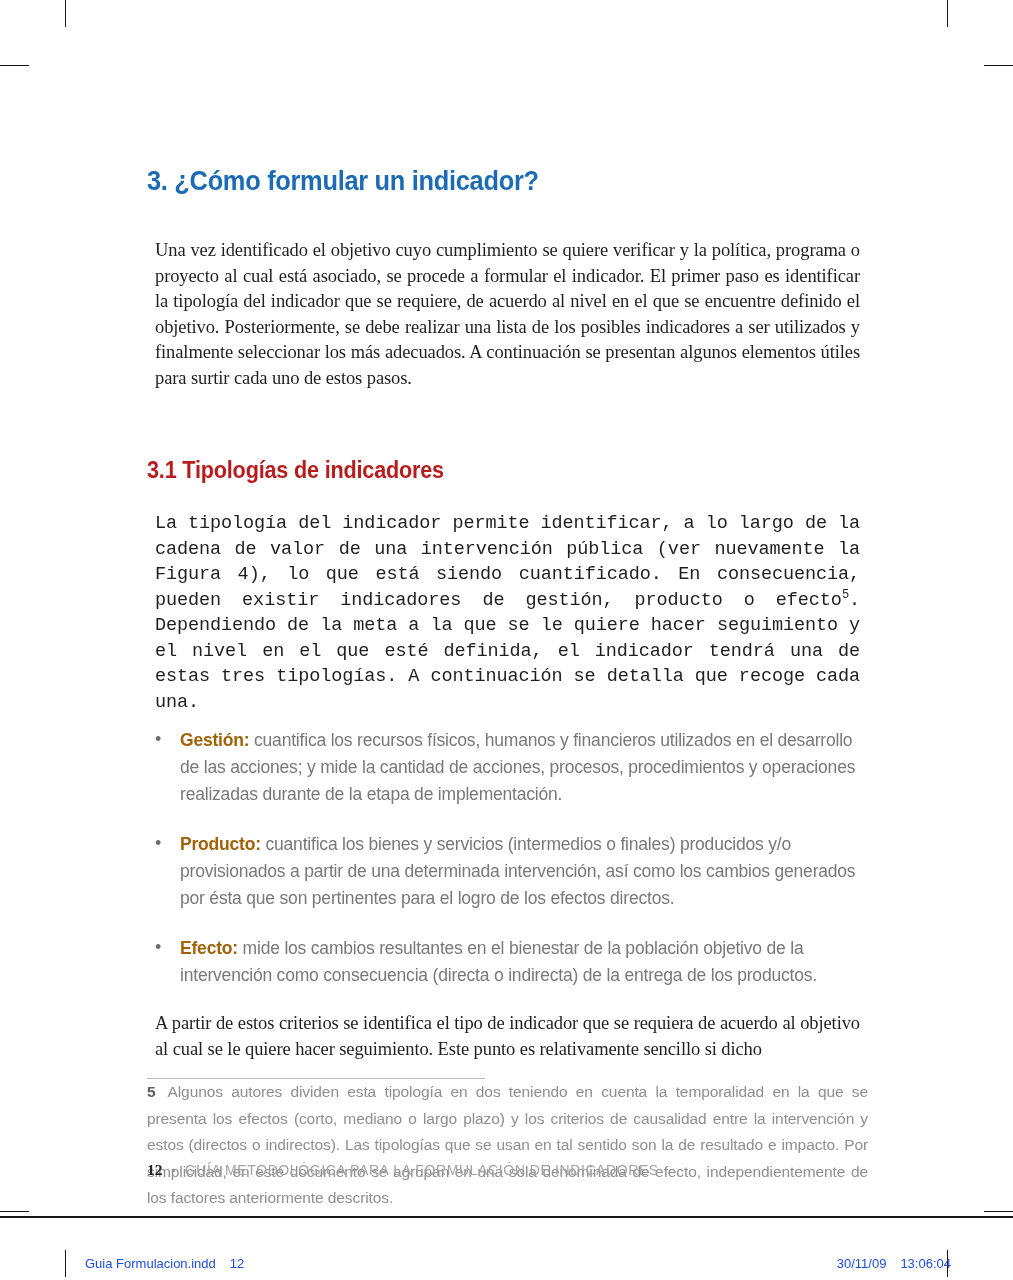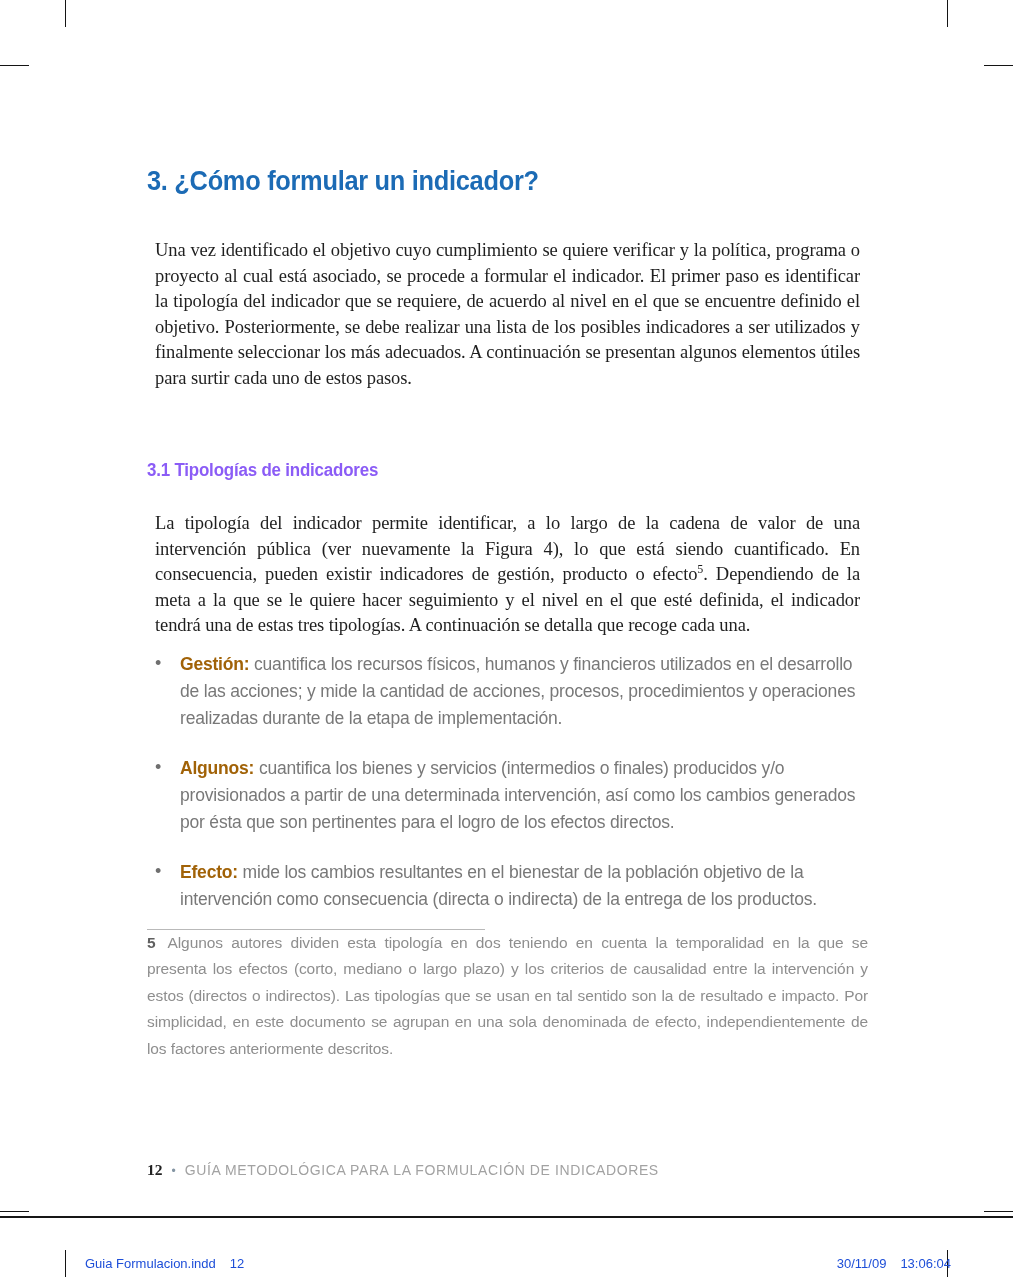--- a/index.html
+++ b/index.html
@@ -47,30 +47,30 @@
 
   p.body {
     margin: 8px;
     font-size: 18.5px;
     line-height: 25.5px;
     color: #1f1f1f;
     text-align: justify;
     letter-spacing: -0.1px;
   }
   p.body.intro   { margin-top: 42px; }
-  p.body.section { margin-top: 28px; }
+  p.body.section { margin-top: 28px; font-family: Liberation Mono, monospace; }
   p.body.closing { margin-top: 22px; }
 
   h2.section-h {
     margin: 66px 0 8px 0;
     font-family: "Liberation Sans", "DejaVu Sans", sans-serif;
-    font-size: 18px;
+    font-size: 23px;
     line-height: 26px;
     font-weight: 700;
-    color: #8b5cf6;
+    color: #b91c1c;
     letter-spacing: -0.2px;
   }
   h2.section-h .squeeze { display: inline-block; transform: scaleX(0.94); transform-origin: left center; white-space: nowrap; }
 
   sup.fn-ref { font-size: 12px; line-height: 0; vertical-align: super; }
 
   ul.types {
     list-style: none;
     margin: 12px 0 0 0;
     padding: 0 0 0 8px;
@@ -185,27 +185,28 @@
       <span class="squeeze">3.1 Tipologías de indicadores</span>
     </h2>
 
     <p class="body section"><span>La tipología del indicador permite identificar, a lo largo de la cadena de valor de una intervención pública (ver nuevamente la Figura 4), lo que está siendo cuantificado. En consecuencia, pueden existir indicadores de gestión, producto o efecto</span><sup class="fn-ref">5</sup><span>. Dependiendo de la meta a la que se le quiere hacer seguimiento y el nivel en el que esté definida, el indicador tendrá una de estas tres tipologías. A continuación se detalla que recoge cada una.</span></p>
 
     <ul class="types">
       <li>
         <span class="dot">•</span><span class="lbl">Gestión:</span><span> cuantifica los recursos físicos, humanos y financieros utilizados en el desarrollo de las acciones; y mide la cantidad de acciones, procesos, procedimientos y operaciones realizadas durante de la etapa de implementación.</span>
       </li>
       <li>
-        <span class="dot">•</span><span class="lbl">Algunos:</span><span> cuantifica los bienes y servicios (intermedios o finales) producidos y/o provisionados a partir de una determinada intervención, así como los cambios generados por ésta que son pertinentes para el logro de los efectos directos.</span>
+        <span class="dot">•</span><span class="lbl">Producto:</span><span> cuantifica los bienes y servicios (intermedios o finales) producidos y/o provisionados a partir de una determinada intervención, así como los cambios generados por ésta que son pertinentes para el logro de los efectos directos.</span>
       </li>
       <li>
         <span class="dot">•</span><span class="lbl">Efecto:</span><span> mide los cambios resultantes en el bienestar de la población objetivo de la intervención como consecuencia (directa o indirecta) de la entrega de los productos.</span>
       </li>
     </ul>
 
+    <p class="body closing">A partir de estos criterios se identifica el tipo de indicador que se requiera de acuerdo al objetivo al cual se le quiere hacer seguimiento. Este punto es relativamente sencillo si dicho</p>
 
     <hr class="footnote-rule">
 
     <div class="footnote"><span class="marker">5</span><span>Algunos autores dividen esta tipología en dos teniendo en cuenta la temporalidad en la que se presenta los efectos (corto, mediano o largo plazo) y los criterios de causalidad entre la intervención y estos (directos o indirectos). Las tipologías que se usan en tal sentido son la de resultado e impacto. Por simplicidad, en este documento se agrupan en una sola denominada de efecto, independientemente de los factores anteriormente descritos.</span></div>
 
   </div>
 
   <div class="page-footer">
     <span class="pagenum">12</span>
     <span class="dot">•</span>

